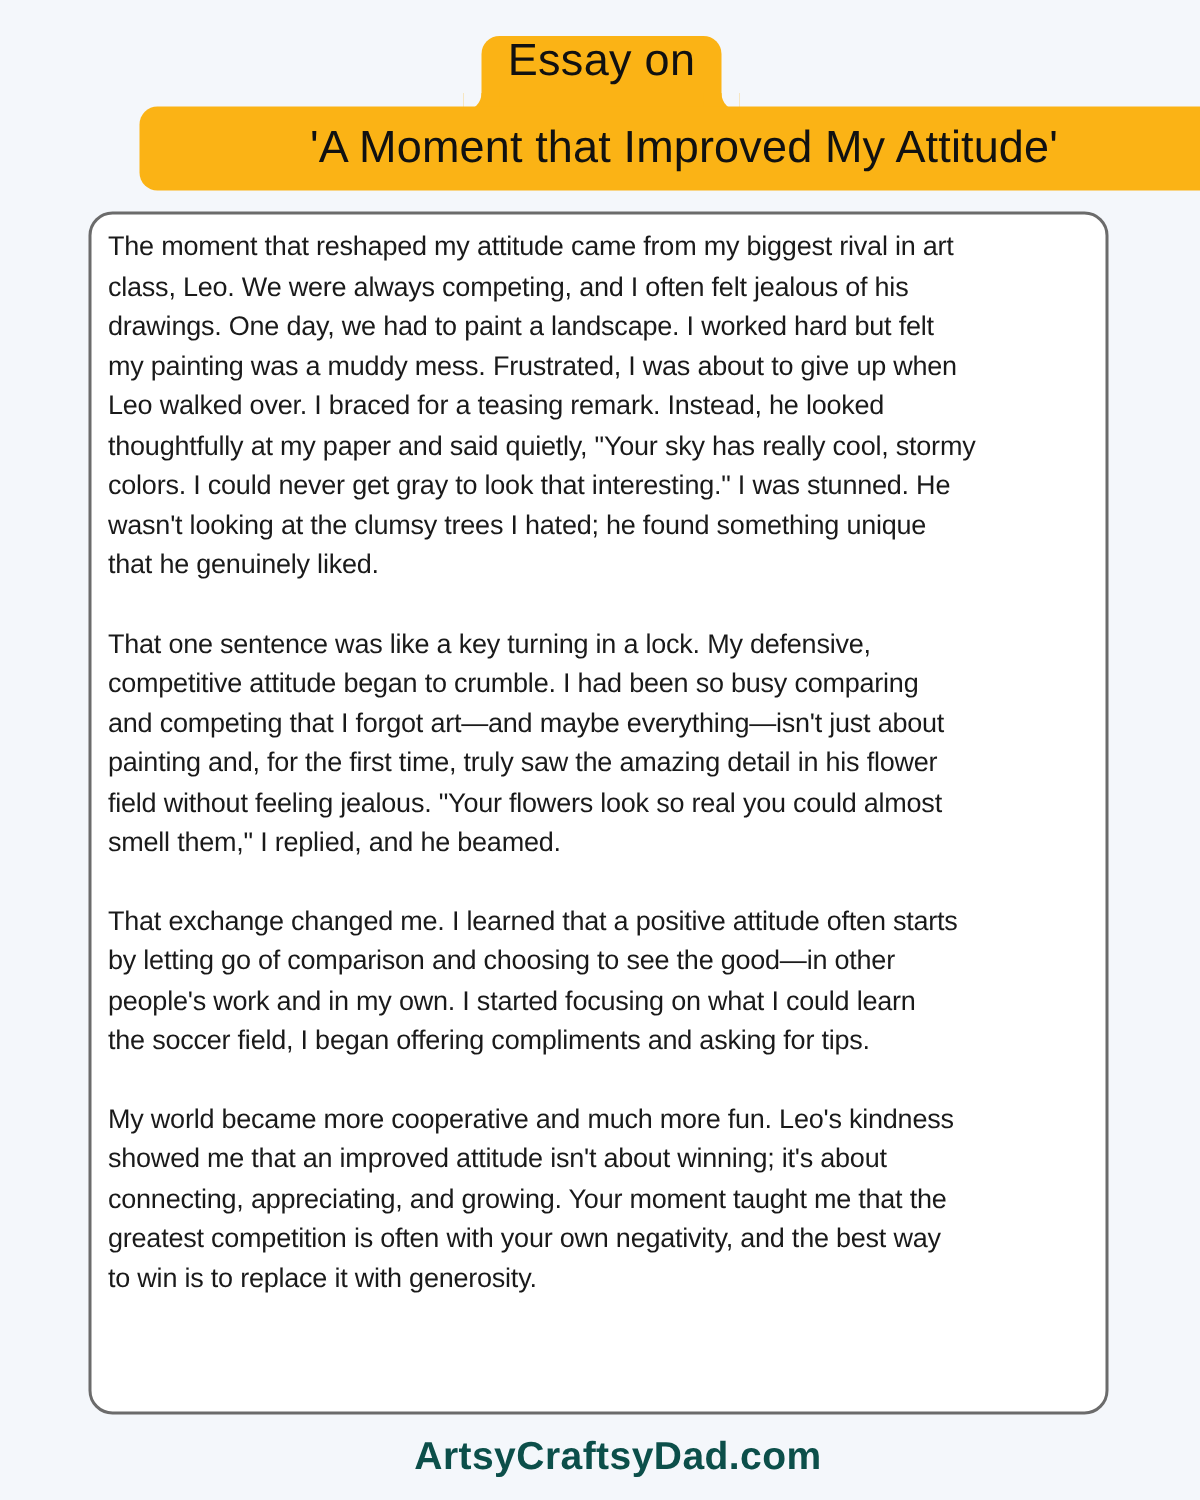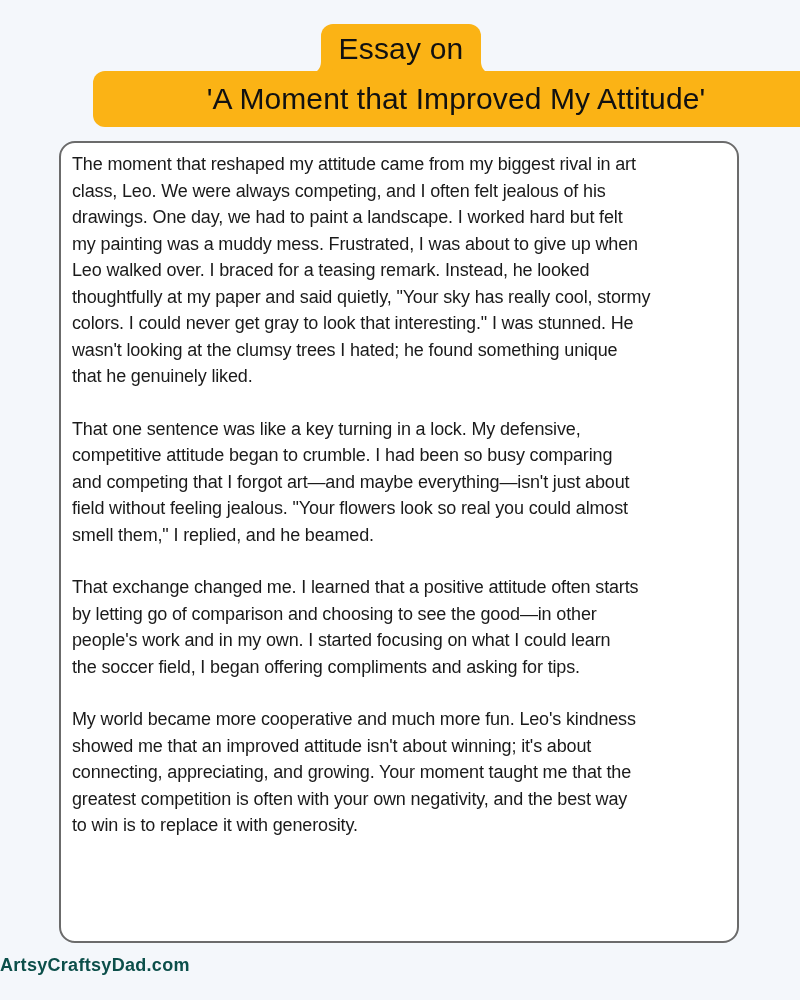--- a/index.html
+++ b/index.html
@@ -9,21 +9,21 @@
       position: relative;
       overflow: hidden;
       font-family: "Liberation Sans", "DejaVu Sans", sans-serif;
     }
     .title-top {
       position: absolute;
       left: 321px; top: 24px;
       width: 160px; height: 50px;
       background: #fbb315;
       border-radius: 12px 12px 0 0;
-      display: flex; align-items: center; justify-content: center;
+      display: flex; justify-content: center;
       font-size: 30px; color: #111;
       letter-spacing: 0.2px;
     }
     .title-top::before, .title-top::after {
       content: ""; position: absolute; bottom: 0;
       width: 12px; height: 12px;
       background: transparent;
     }
     .title-top::before { left: -12px; border-bottom-right-radius: 12px; box-shadow: 6px 6px 0 6px #fbb315; }
     .title-top::after { right: -12px; border-bottom-left-radius: 12px; box-shadow: -6px 6px 0 6px #fbb315; }
@@ -52,23 +52,25 @@
       margin: 0 0 26px 0;
       font-size: 18px;
       line-height: 26.5px;
       color: #1a1a1a;
       letter-spacing: -0.15px;
     }
     .paragraph .line { display: block; white-space: nowrap; }
     .footer-brand {
       position: absolute;
       left: 0; right: 0; top: 955px;
-      font-size: 18px; font-weight: bold;
+      text-align: center;
+      font-size: 26px; font-weight: bold;
       color: #0c4f4a;
       letter-spacing: 0.3px;
+      padding-left: 24px;
     }
   </style>
 </head>
 <body>
 
 <div class="title-top">
   <span>Essay on</span>
 </div>
 <div class="title-main">
   <span>'A Moment that Improved My Attitude'</span>
@@ -83,20 +85,21 @@
     <span class="line">Leo walked over. I braced for a teasing remark. Instead, he looked</span>
     <span class="line">thoughtfully at my paper and said quietly, "Your sky has really cool, stormy</span>
     <span class="line">colors. I could never get gray to look that interesting." I was stunned. He</span>
     <span class="line">wasn't looking at the clumsy trees I hated; he found something unique</span>
     <span class="line">that he genuinely liked.</span>
   </p>
   <p class="paragraph">
     <span class="line">That one sentence was like a key turning in a lock. My defensive,</span>
     <span class="line">competitive attitude began to crumble. I had been so busy comparing</span>
     <span class="line">and competing that I forgot art—and maybe everything—isn't just about</span>
+    <span class="line">painting and, for the first time, truly saw the amazing detail in his flower</span>
     <span class="line">field without feeling jealous. "Your flowers look so real you could almost</span>
     <span class="line">smell them," I replied, and he beamed.</span>
   </p>
   <p class="paragraph">
     <span class="line">That exchange changed me. I learned that a positive attitude often starts</span>
     <span class="line">by letting go of comparison and choosing to see the good—in other</span>
     <span class="line">people's work and in my own. I started focusing on what I could learn</span>
     <span class="line">the soccer field, I began offering compliments and asking for tips.</span>
   </p>
   <p class="paragraph">

